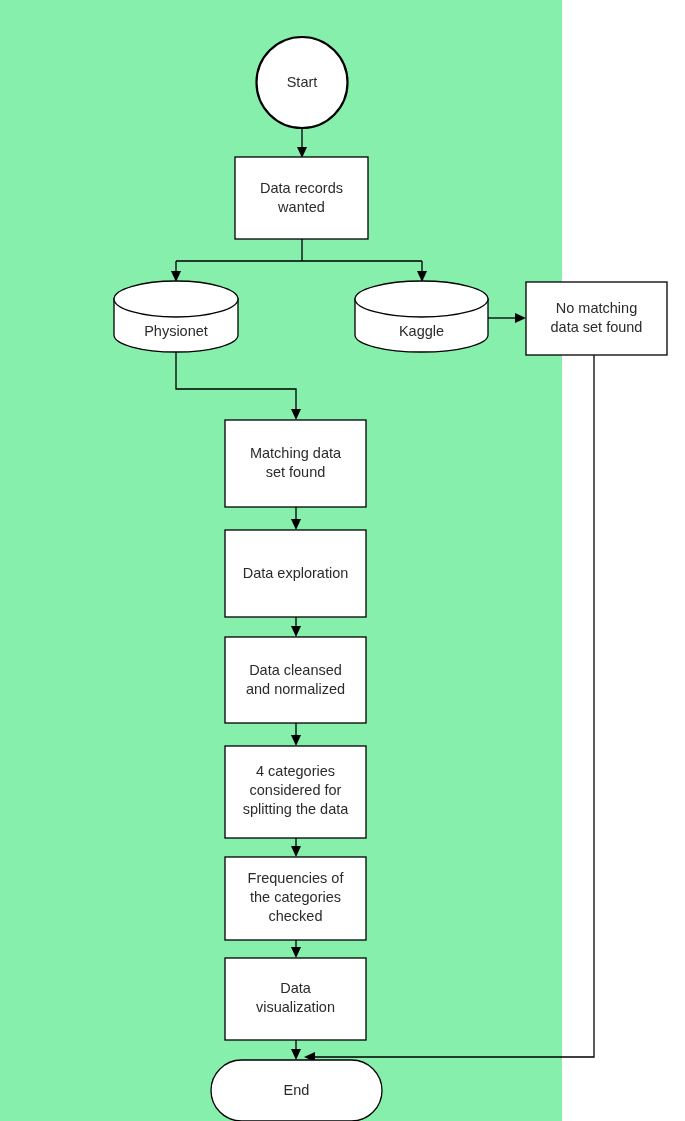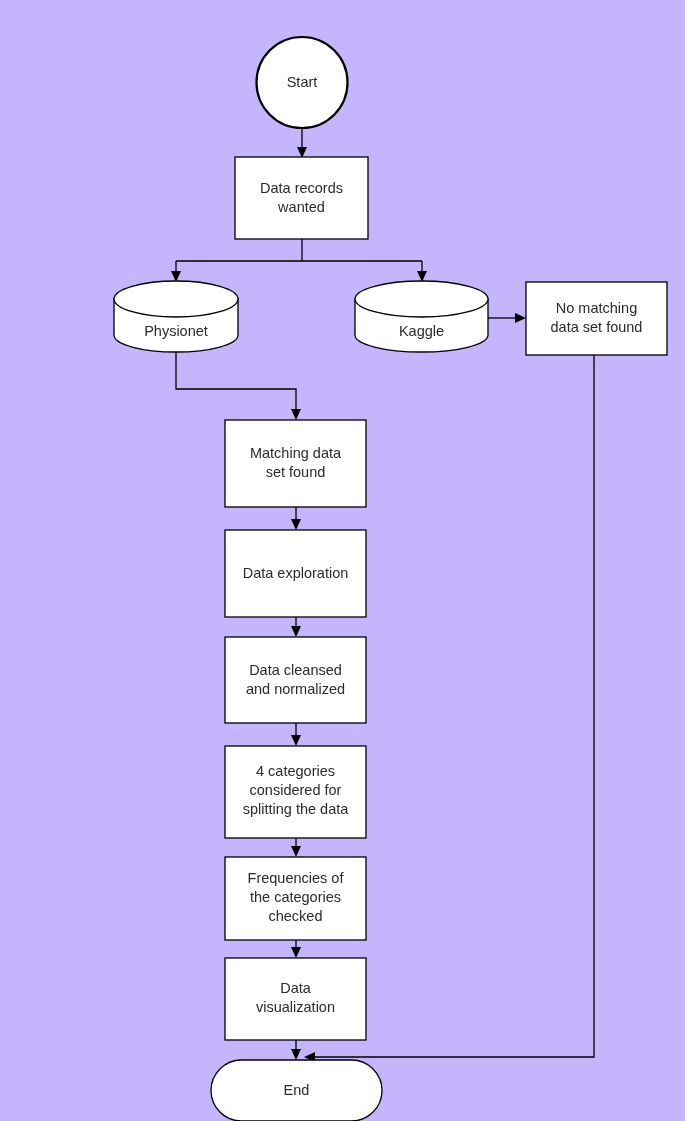--- a/index.html
+++ b/index.html
@@ -9,23 +9,23 @@
     background: #ffffff;
   }
   body {
     width: 685px;
     height: 1121px;
     font-family: "Liberation Sans", sans-serif;
     overflow: hidden;
   }
   #flowchart-root {
     position: relative;
-    width: 685px;
+    width: 562px;
     height: 1121px;
-    background: #c4b5fd;
+    background: #86efac;
   }
   svg#flow-svg {
     display: block;
     width: 685px;
     height: 1121px;
   }
   .node-shape {
     fill: #ffffff;
     stroke: #000000;
     stroke-width: 1.3;

